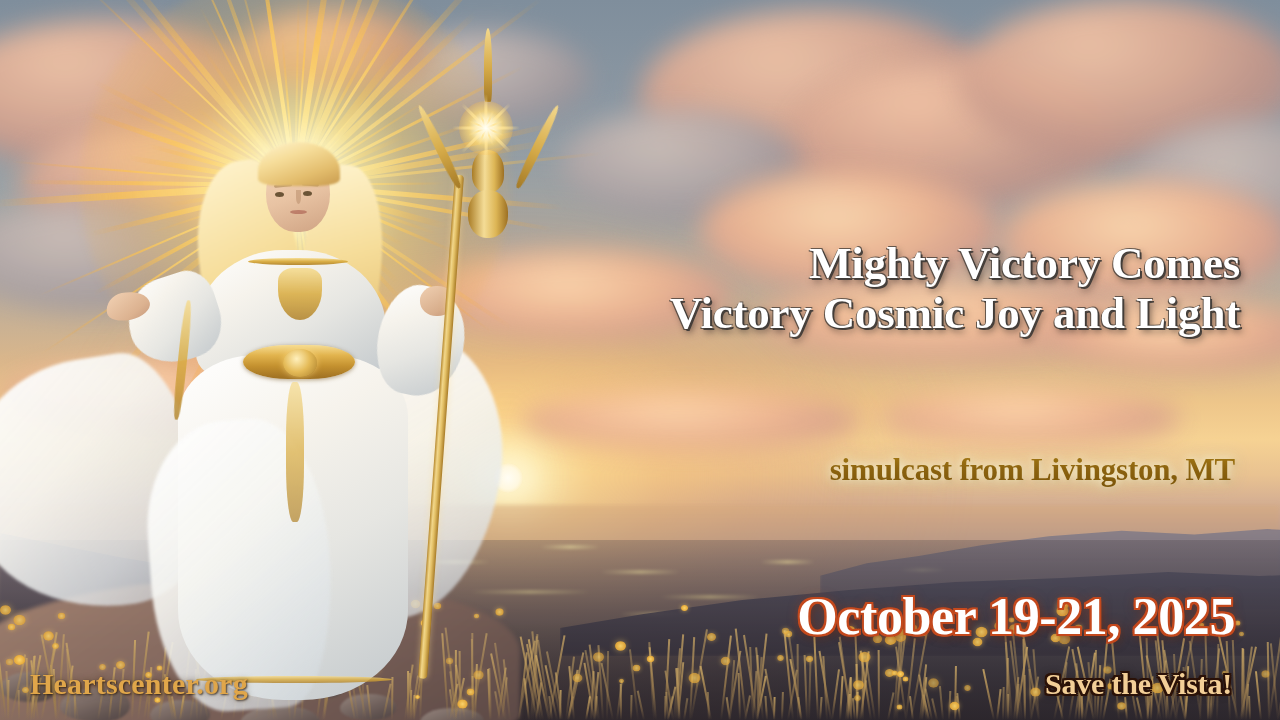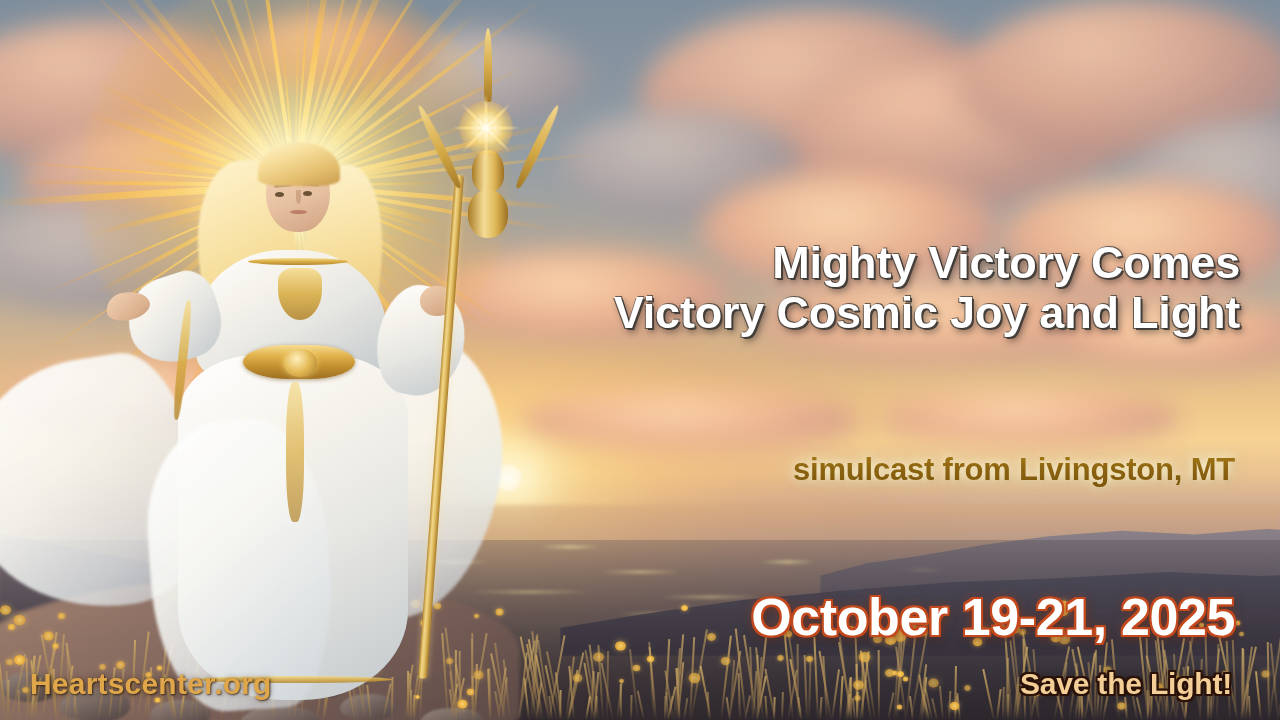--- a/index.html
+++ b/index.html
@@ -3,21 +3,21 @@
 <meta charset="utf-8">
 <title>Mighty Victory Comes — Event Promo Banner</title>
 <style>
   html,body{margin:0;padding:0;background:#222;}
   *{box-sizing:border-box;}
 
   #poster{
     position:relative;
     width:1280px;height:720px;
     overflow:hidden;
-    font-family:Liberation Sans, sans-serif;
+    font-family:Liberation Serif, serif;
     background:#14532d;
   }
 
   
   .sky{
     position:absolute;inset:0;
     background:
       linear-gradient(to bottom,
         #7f8e9c 0%,
         #8b97a2 14%,
@@ -892,18 +892,18 @@
 
   <div id="text-block">
 
     <div class="headline" id="hl1">Mighty Victory Comes</div>
     <div class="headline" id="hl2">Victory Cosmic Joy and Light</div>
 
     <div class="simulcast">simulcast from Livingston, MT</div>
 
     <div class="dateline">October 19-21, 2025</div>
 
-    <div class="savedates">Save the Light!</div>
+    <div class="savedates">Save the Vista!</div>
 
     <div class="watermark">Heartscenter.org</div>
   </div>
 
 </div>
 
 </body></html>

